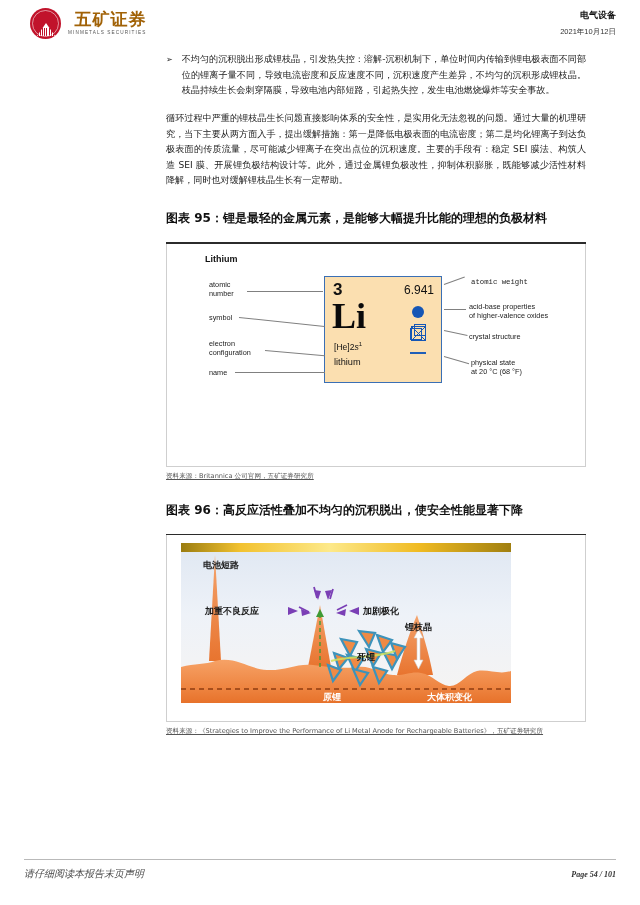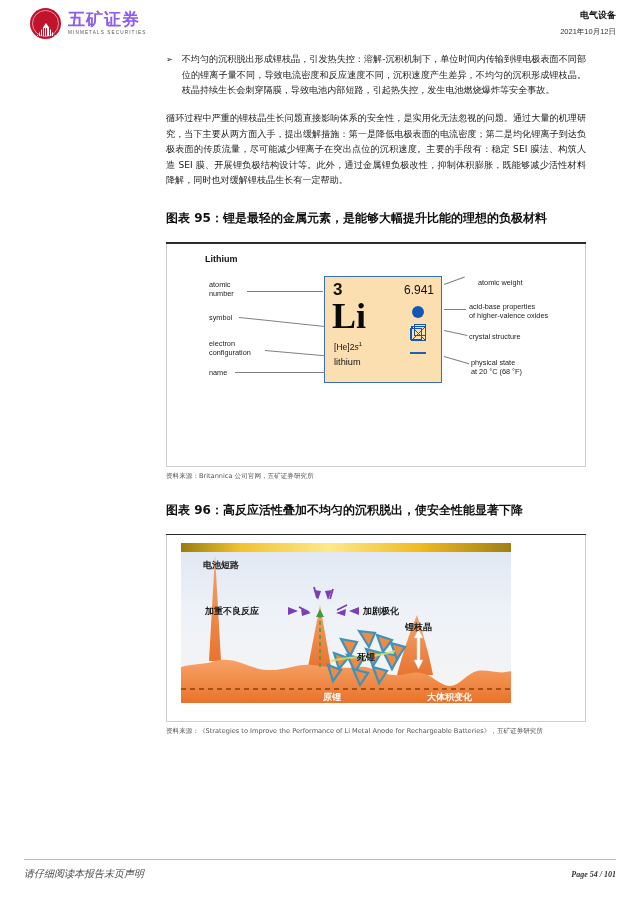--- a/index.html
+++ b/index.html
@@ -64,22 +64,23 @@
     position: absolute;
     left: 2px; top: 2px; right: 2px; bottom: 2px;
     border-radius: 50%;
     border: 1px solid rgba(255,255,255,0.55);
   }
   .brand-text { line-height: 1; }
   .brand-cn {
     font-size: 17px;
     font-weight: bold;
     letter-spacing: 1px;
-    color: #8b5cf6;
-    font-family: "DejaVu Sans", sans-serif;
+    color: #a16207;
+    font-family: "DejaVu Sans", sans-serif;
+    text-align: right;
   }
   .brand-en {
     font-size: 4.7px;
     letter-spacing: 1.1px;
     color: #555;
     margin-top: 3px;
     font-family: "Liberation Sans", sans-serif;
   }
   .header-right {
     position: absolute;
@@ -153,20 +154,21 @@
     border: 1px solid #cfcfcf;
     border-top: none;
     box-sizing: border-box;
     background: #fff;
   }
   .fig-source {
     font-size: 6.6px;
     color: #555;
     margin-top: 5px;
     font-family: "DejaVu Sans", sans-serif;
+    text-decoration: underline;
   }
 
   
   .fig95-inner {
     height: 222px;
     position: relative;
     padding: 10px 14px;
     box-sizing: border-box;
   }
   .lithium-title {
@@ -489,21 +491,21 @@
           <div>configuration</div>
         </div>
         <div class="leader" style="left:98px; top:106px; width:60px; transform: rotate(5deg);"></div>
 
         <div class="lbl" style="left:42px; top:124px;">
           <div>name</div>
         </div>
         <div class="leader" style="left:68px; top:128px; width:90px;"></div>
 
         <div class="leader" style="left:277px; top:40px; width:22px; transform: rotate(-20deg);"></div>
-        <div class="lbl" style="left:311px; top:34px;">
+        <div class="lbl" style="left:304px; top:34px;font-family:Liberation Mono, monospace;">
           <div>atomic weight</div>
         </div>
 
         <div class="leader" style="left:277px; top:65px; width:22px;"></div>
         <div class="lbl" style="left:302px; top:58px;">
           <div>acid-base properties</div>
           <div>of higher-valence oxides</div>
         </div>
 
         <div class="leader" style="left:277px; top:86px; width:24px; transform: rotate(12deg);"></div>

